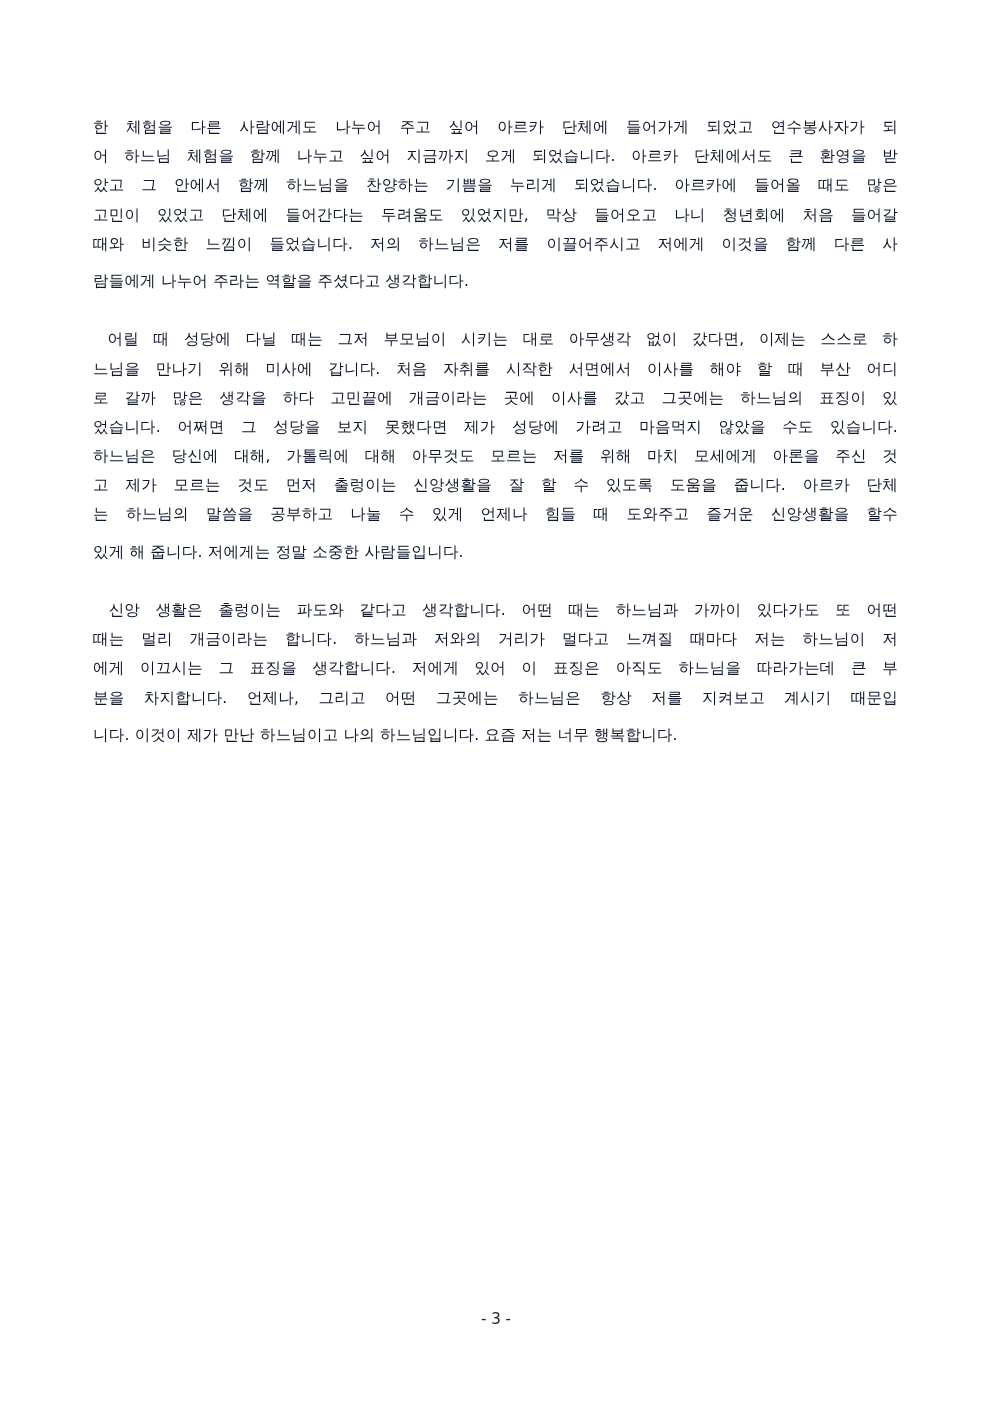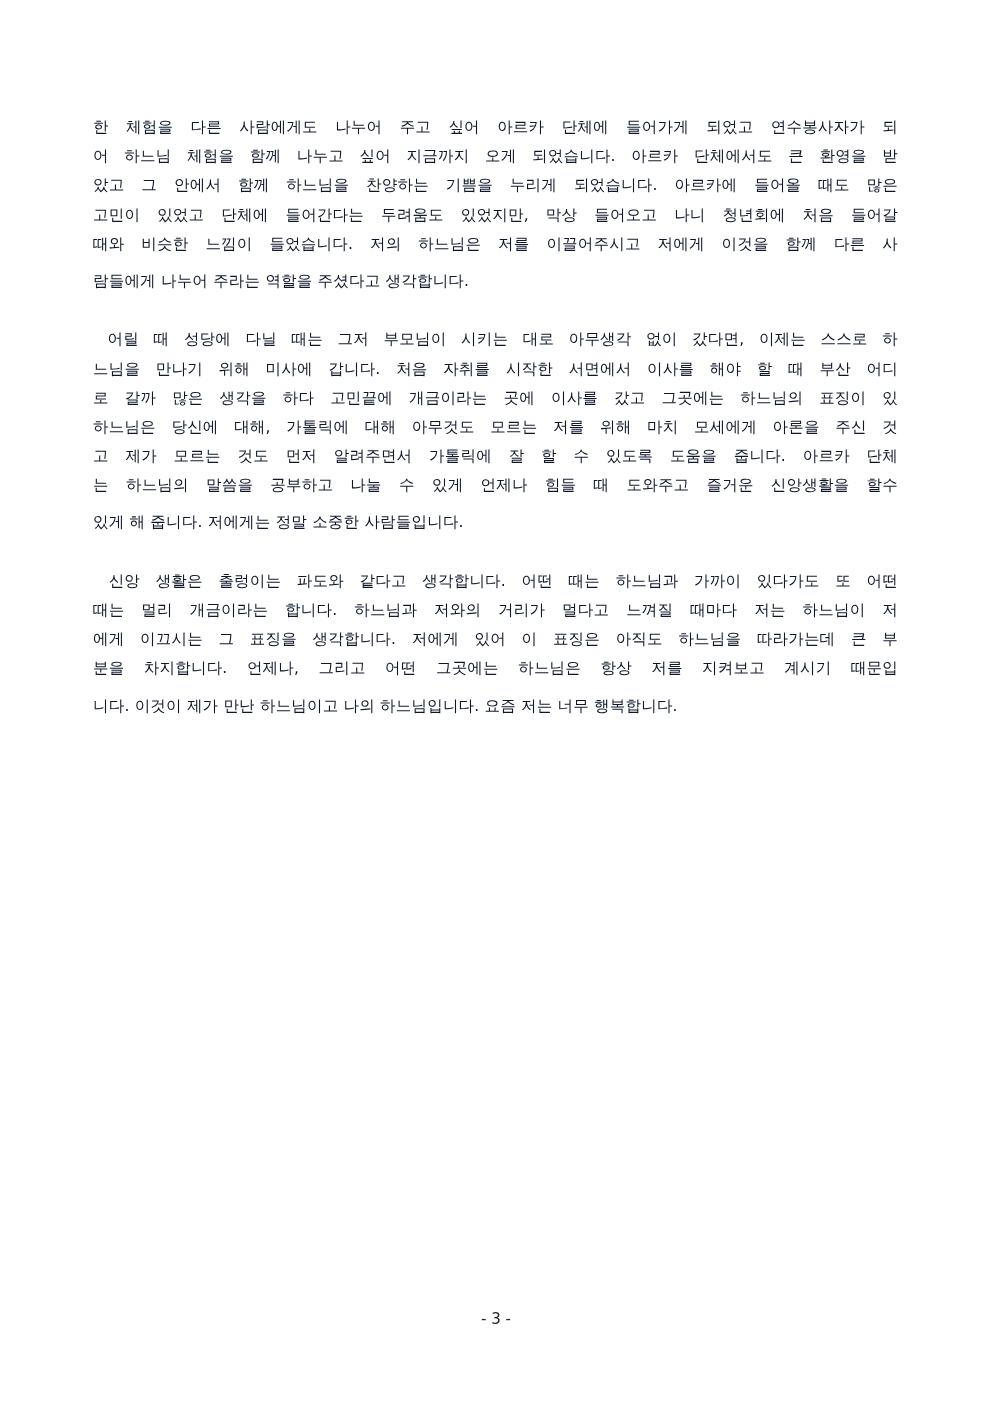--- a/index.html
+++ b/index.html
@@ -34,22 +34,23 @@
       <div class="line">고민이 있었고 단체에 들어간다는 두려움도 있었지만, 막상 들어오고 나니 청년회에 처음 들어갈</div>
       <div class="line">때와 비슷한 느낌이 들었습니다. 저의 하느님은 저를 이끌어주시고 저에게 이것을 함께 다른 사</div>
       <div class="line last">람들에게 나누어 주라는 역할을 주셨다고 생각합니다.</div>
     </div>
     <div class="para-gap"></div>
 
     <div>
       <div class="line" style="white-space: pre;"> 어릴 때 성당에 다닐 때는 그저 부모님이 시키는 대로 아무생각 없이 갔다면, 이제는 스스로 하</div>
       <div class="line">느님을 만나기 위해 미사에 갑니다. 처음 자취를 시작한 서면에서 이사를 해야 할 때 부산 어디</div>
       <div class="line">로 갈까 많은 생각을 하다 고민끝에 개금이라는 곳에 이사를 갔고 그곳에는 하느님의 표징이 있</div>
+      <div class="line">었습니다. 어쩌면 그 성당을 보지 못했다면 제가 성당에 가려고 마음먹지 않았을 수도 있습니다.</div>
       <div class="line">하느님은 당신에 대해, 가톨릭에 대해 아무것도 모르는 저를 위해 마치 모세에게 아론을 주신 것</div>
-      <div class="line">고 제가 모르는 것도 먼저 알려주면서 가톨릭에 잘 할 수 있도록 도움을 줍니다. 아르카 단체</div>
+      <div class="line">고 제가 모르는 것도 먼저 출렁이는 신앙생활을 잘 할 수 있도록 도움을 줍니다. 아르카 단체</div>
       <div class="line">는 하느님의 말씀을 공부하고 나눌 수 있게 언제나 힘들 때 도와주고 즐거운 신앙생활을 할수</div>
       <div class="line last">있게 해 줍니다. 저에게는 정말 소중한 사람들입니다.</div>
     </div>
     <div class="para-gap"></div>
 
     <div>
       <div class="line" style="white-space: pre;"> 신앙 생활은 출렁이는 파도와 같다고 생각합니다. 어떤 때는 하느님과 가까이 있다가도 또 어떤</div>
       <div class="line">때는 멀리 개금이라는 합니다. 하느님과 저와의 거리가 멀다고 느껴질 때마다 저는 하느님이 저</div>
       <div class="line">에게 이끄시는 그 표징을 생각합니다. 저에게 있어 이 표징은 아직도 하느님을 따라가는데 큰 부</div>
       <div class="line">분을 차지합니다. 언제나, 그리고 어떤 그곳에는 하느님은 항상 저를 지켜보고 계시기 때문입</div>

